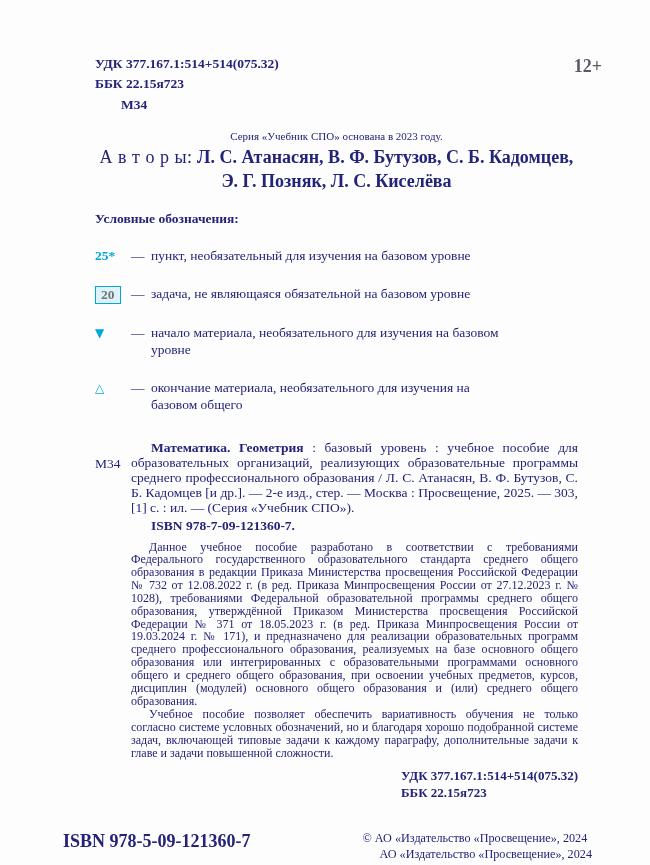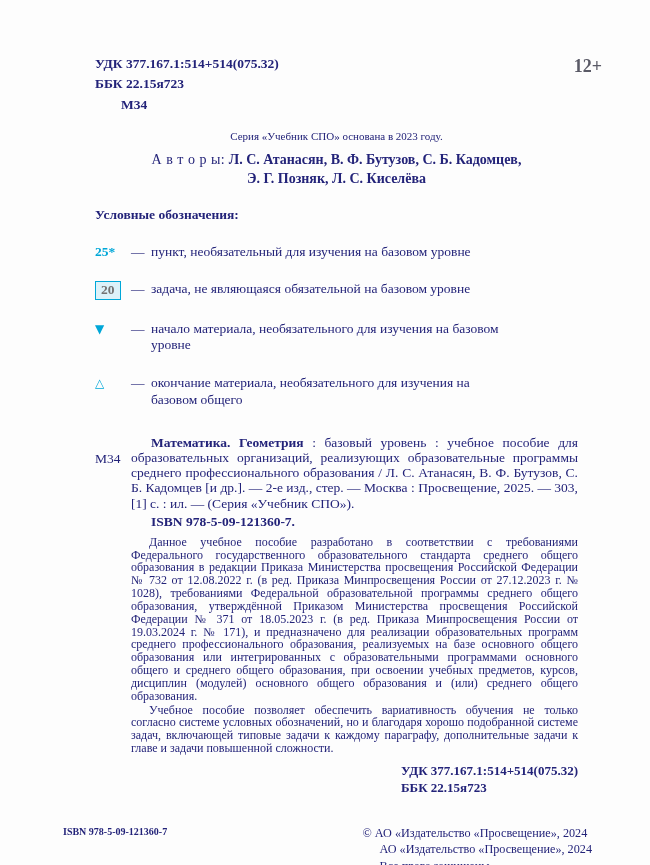--- a/index.html
+++ b/index.html
@@ -20,21 +20,21 @@
   .age-badge {
     position:absolute; top:56px; right:48px;
     font-size:18px; font-weight:bold; color:#5a5a66;
   }
 
   .codes-top { font-weight:bold; font-size:13.5px; line-height:1.5; }
   .codes-top .m34 { padding-left:26px; }
 
   .series-line { text-align:center; font-size:11px; margin-top:15px; }
 
-  .authors { text-align:center; font-size:14px; margin-top:9px; line-height:1.35; }
+  .authors { text-align:center; font-size:18px; margin-top:3px; line-height:1.35; }
   .authors-label { letter-spacing:0.5px; }
   .authors-names { font-weight:bold; }
 
   .legend { margin-top:18px; font-size:13.5px; }
   .legend-title { font-weight:bold; margin-bottom:6px; }
   .legend-item { display:flex; align-items:flex-start; margin-bottom:3px; line-height:1.25;margin-top:21px; }
   .legend-item .sym { width:36px; flex:0 0 36px; }
   .legend-item .dash { width:20px; flex:0 0 20px; }
   .legend-text { flex:1; max-width:352px; }
   .sym-pt { color:#00a7d8; font-weight:bold; }
@@ -55,21 +55,21 @@
 
   .annotation { margin-left:36px; margin-top:7px;
                 font-size:12px; line-height:1.07; text-align:justify; }
   .annot-p { text-indent:18px; margin-bottom:1px; }
 
   .codes-bottom { width:fit-content; margin-left:auto; margin-top:7px;
                   font-weight:bold; font-size:13px; line-height:1.35; }
 
   .footer { display:flex; justify-content:space-between; align-items:flex-start;
             margin-top:28px; margin-left:-32px; margin-right:-14px; }
-  .footer-isbn { font-weight:bold; font-size:10px; padding-top:1px; }
+  .footer-isbn { font-weight:bold; font-size:18px; padding-top:1px; }
   .copyright { font-size:12.2px; line-height:1.35; }
   .copyright .indent { padding-left:17px; }
 </style>
 </head>
 <body>
 
 <div class="page">
 
   <div class="age-badge">12+</div>
 
@@ -110,21 +110,21 @@
     <div class="legend-item">
       <span class="sym sym-tri-outline">△</span>
       <span class="dash">—</span>
       <span class="legend-text">окончание материала, необязательного для изучения на базовом общего</span>
     </div>
   </div>
 
   <div class="biblio">
     <span class="biblio-code">М34</span>
     <p class="biblio-text"><span class="biblio-title">Математика. Геометрия</span><span> : базовый уровень : учебное пособие для образовательных организаций, реализующих образовательные программы среднего профессионального образования / Л. С. Атанасян, В. Ф. Бутузов, С. Б. Кадомцев [и др.]. — 2-е изд., стер. — Москва : Просвещение, 2025. — 303, [1] с. : ил. — (Серия «Учебник СПО»).</span></p>
-    <div class="isbn-line">ISBN 978-5-09-121360-7.</div>
+    <div class="isbn-line">ISBN 978-7-09-121360-7.</div>
   </div>
 
   <div class="annotation">
     <p class="annot-p">Данное учебное пособие разработано в соответствии с требованиями Федерального государственного образовательного стандарта среднего общего образования в редакции Приказа Министерства просвещения Российской Федерации № 732 от 12.08.2022 г. (в ред. Приказа Минпросвещения России от 27.12.2023 г. № 1028), требованиями Федеральной образовательной программы среднего общего образования, утверждённой Приказом Министерства просвещения Российской Федерации № 371 от 18.05.2023 г. (в ред. Приказа Минпросвещения России от 19.03.2024 г. № 171), и предназначено для реализации образовательных программ среднего профессионального образования, реализуемых на базе основного общего образования или интегрированных с образовательными программами основного общего и среднего общего образования, при освоении учебных предметов, курсов, дисциплин (модулей) основного общего образования и (или) среднего общего образования.</p>
     <p class="annot-p">Учебное пособие позволяет обеспечить вариативность обучения не только согласно системе условных обозначений, но и благодаря хорошо подобранной системе задач, включающей типовые задачи к каждому параграфу, дополнительные задачи к главе и задачи повышенной сложности.</p>
   </div>
 
   <div class="codes-bottom">
     <div>УДК 377.167.1:514+514(075.32)</div>
     <div>ББК 22.15я723</div>

